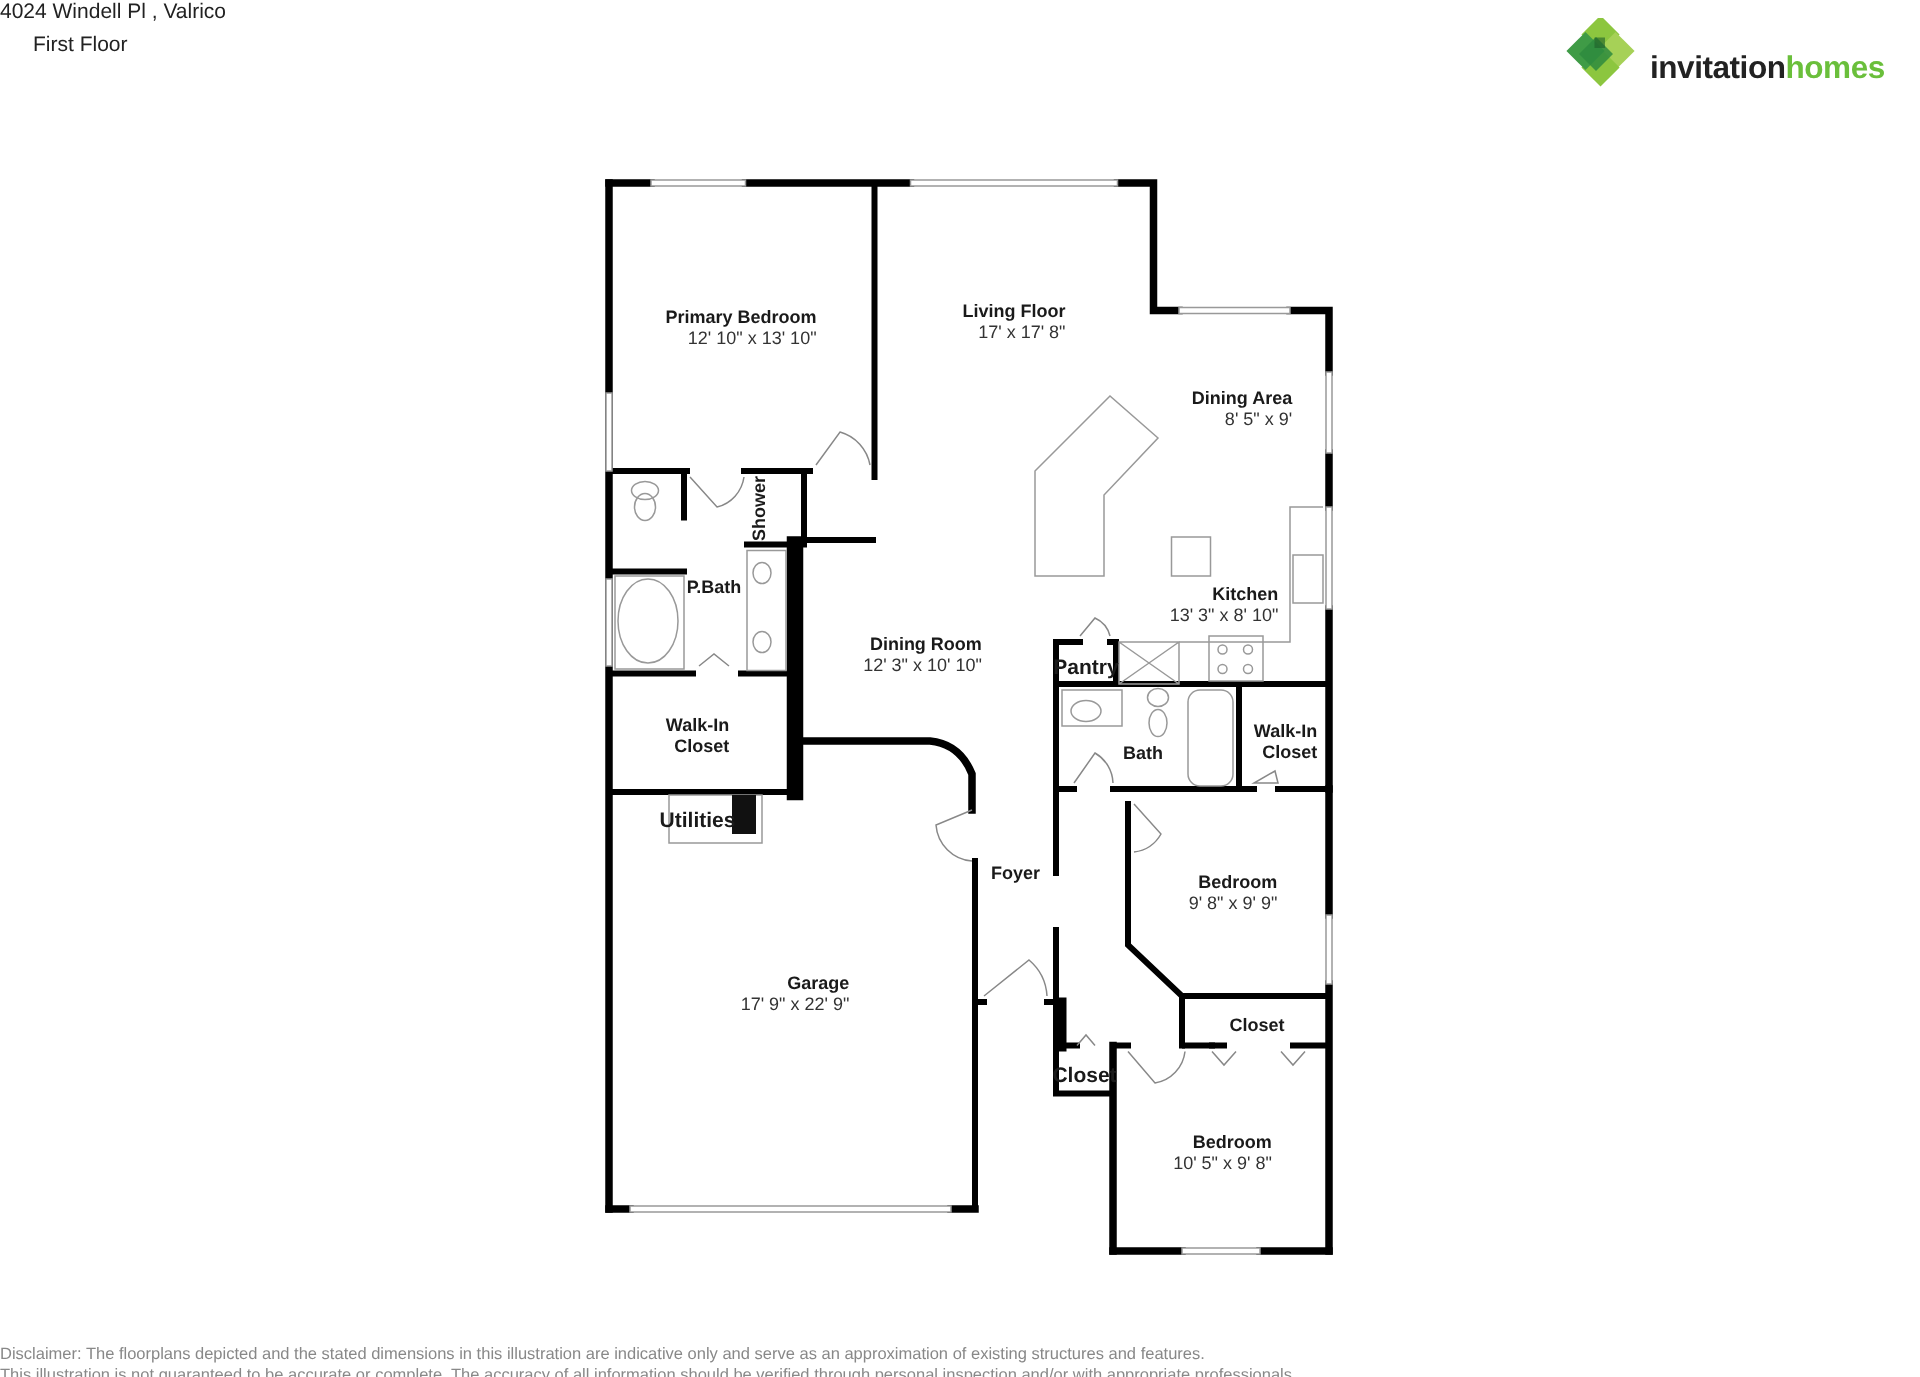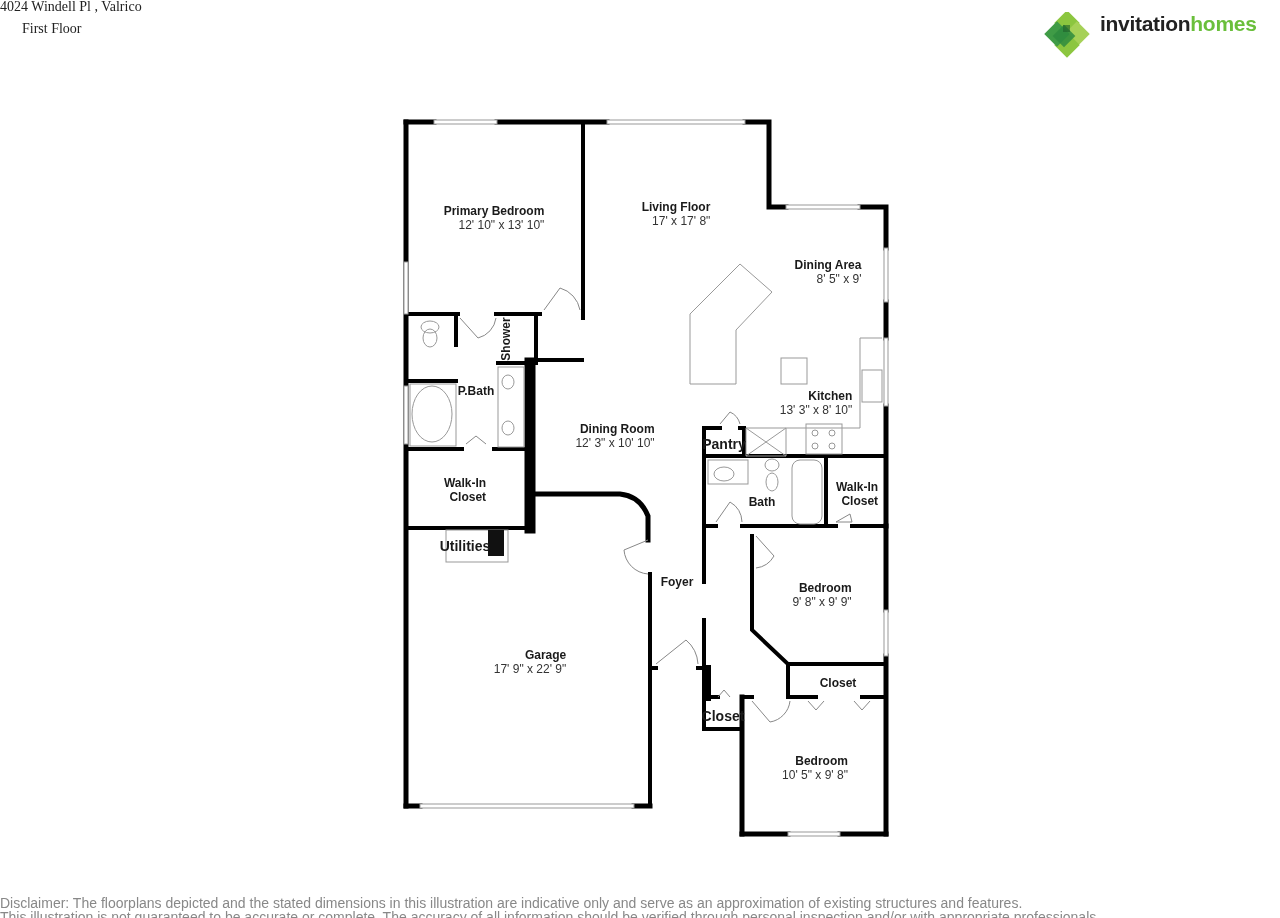--- a/index.html
+++ b/index.html
@@ -1,31 +1,31 @@
 <!DOCTYPE html>
 <html><head>
 <meta charset="utf-8">
 <style>
   html,body{margin:0;padding:0;background:#fff;}
   body{width:1280px;height:918px;position:relative;overflow:hidden;font-family:"Liberation Sans",sans-serif;color:#1a1a1a;}
-  .hdr{position:absolute;left:0;font-size:14px;color:#222;line-height:16px;font-family:Liberation Serif, serif;}
+  .hdr{position:absolute;left:0;font-size:14px;color:#222;line-height:16px;}
   #addr{top:-1px;}
   #floor{top:21px;padding-left:22px;}
-  .logo{position:absolute;left:1044px;top:12px;width:236px;height:46px;display:flex;align-items:flex-start;}
+  .logo{position:absolute;left:1044px;top:12px;width:236px;height:46px;display:flex;align-items:flex-end;}
   .logo svg{flex:none;}
   .logo-text{font-size:21px;font-weight:bold;letter-spacing:-0.3px;margin-left:10px;white-space:nowrap;}
   .logo-text .a{color:#222;}
   .logo-text .b{color:#6abf3b;}
   svg.plan{position:absolute;left:0;top:0;}
   .room{position:absolute;text-align:right;transform:translate(-50%,0);white-space:nowrap;}
   .room .n{font-size:12px;font-weight:bold;color:#1a1a1a;line-height:14px;display:block;}
   .room .d{font-size:12px;color:#333;line-height:14px;display:block;}
   .small .n{font-size:14px;}
   .vert{position:absolute;transform:rotate(-90deg);transform-origin:center;font-size:12px;font-weight:bold;white-space:nowrap;}
-  .disc{position:absolute;left:0;font-size:14px;color:#888;white-space:nowrap;line-height:11px;}
+  .disc{position:absolute;left:0;font-size:11px;color:#888;white-space:nowrap;line-height:11px;}
 </style>
 </head>
 <body>
 
 <div class="hdr" id="addr">4024 Windell Pl , Valrico</div>
 <div class="hdr" id="floor">First Floor</div>
 
 <div class="logo">
   <svg width="46" height="46" viewBox="0 0 46 46">
     <rect x="14" y="2" width="18" height="18" transform="rotate(45 23 11)" fill="#8cc63f"></rect>

